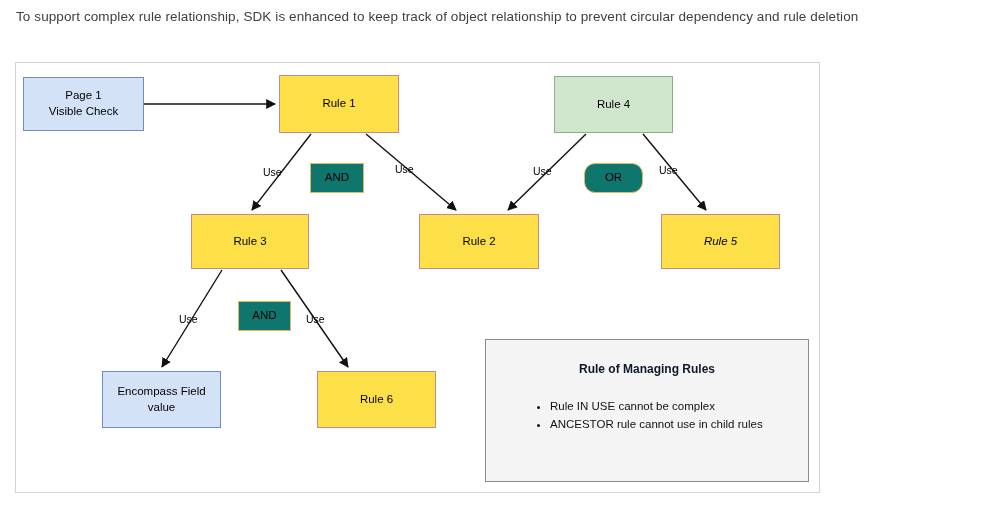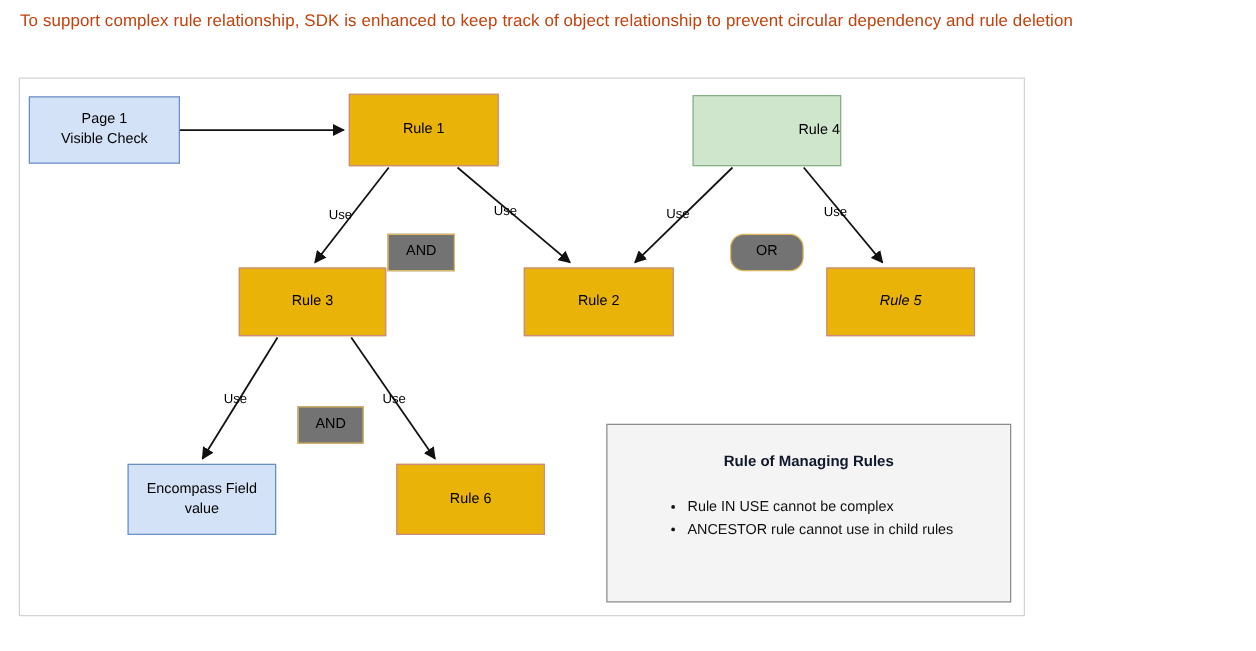--- a/index.html
+++ b/index.html
@@ -13,21 +13,21 @@
     font-family: "Liberation Sans", sans-serif;
     color: #000000;
     position: relative;
     overflow: hidden;
   }
   #headline {
     position: absolute;
     left: 16px;
     top: 9px;
     font-size: 13.5px;
-    color: #c2410c;
+    color: #404040;
     letter-spacing: 0.1px;
     white-space: nowrap;
   }
   #canvas {
     position: absolute;
     left: 15px;
     top: 62px;
     width: 805px;
     height: 431px;
     border: 1px solid #d3d3d3;
@@ -49,23 +49,23 @@
     align-items: center;
     justify-content: center;
     text-align: center;
     font-size: 11.5px;
     line-height: 1.35;
     color: #000000;
     border-width: 1px;
     border-style: solid;
   }
   .node.blue   { background: #d4e2f7; border-color: #6a8fc4; }
-  .node.red    { background: #eab308; border-color: #c98a86; }
+  .node.red    { background: #fde047; border-color: #c98a86; }
   .node.green  { background: #cfe6cd; border-color: #89b187; }
-  .node.yellow { background: #737373; border-color: #ddb85d; margin-top: 24px; }
+  .node.yellow { background: #0f766e; border-color: #ddb85d; }
 
   .edge-label {
     position: absolute;
     font-size: 10.5px;
     color: #000000;
     white-space: nowrap;
   }
 
   #legend {
     position: absolute;
@@ -117,21 +117,21 @@
       <line x1="265" y1="207" x2="332" y2="304"></line>
     </g>
   </svg>
 
   <div class="node blue" style="left:7px;top:14px;width:121px;height:54px;">
     <span>Page 1<br>Visible Check</span>
   </div>
   <div class="node red" style="left:263px;top:12px;width:120px;height:58px;">
     <span>Rule 1</span>
   </div>
-  <div class="node green" style="left:538px;top:13px;width:119px;height:57px;justify-content:flex-end;">
+  <div class="node green" style="left:538px;top:13px;width:119px;height:57px;">
     <span>Rule 4</span>
   </div>
   <div class="node yellow" style="left:294px;top:100px;width:54px;height:30px;">
     <span>AND</span>
   </div>
   <div class="node yellow" style="left:568px;top:100px;width:59px;height:30px;border-radius:11px;">
     <span>OR</span>
   </div>
   <div class="node red" style="left:175px;top:151px;width:118px;height:55px;">
     <span>Rule 3</span>

